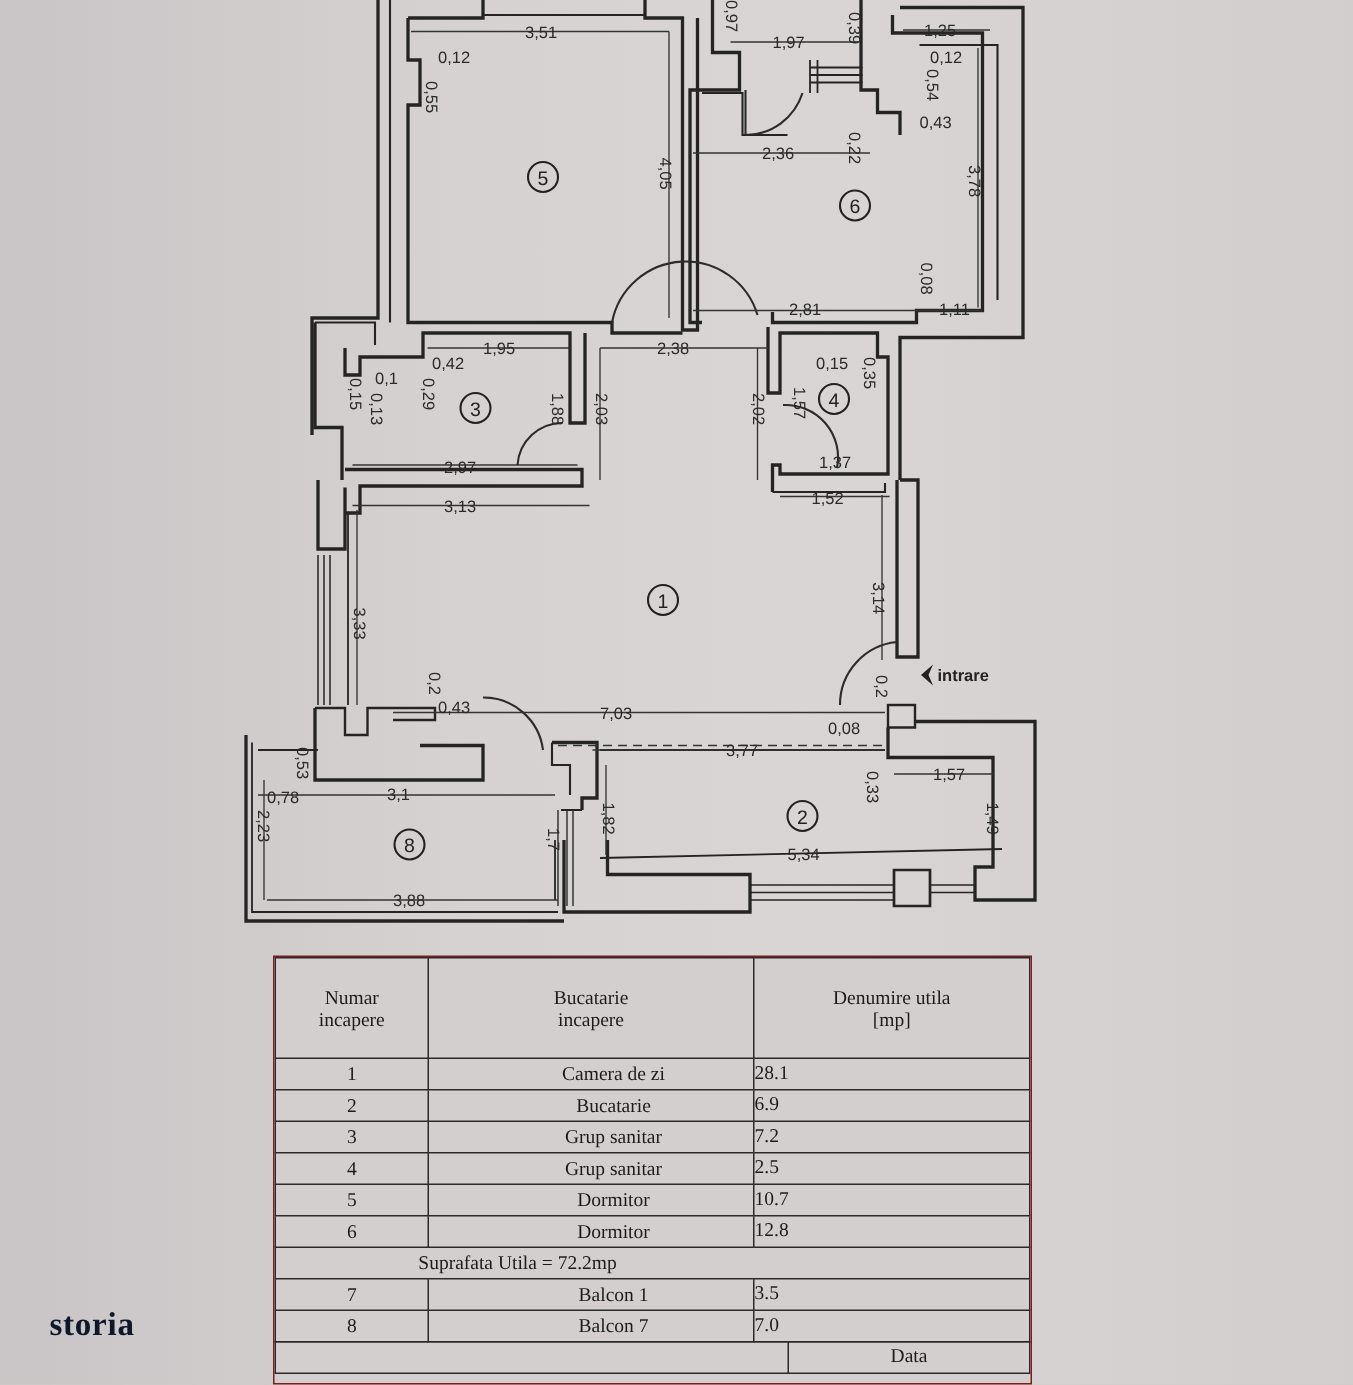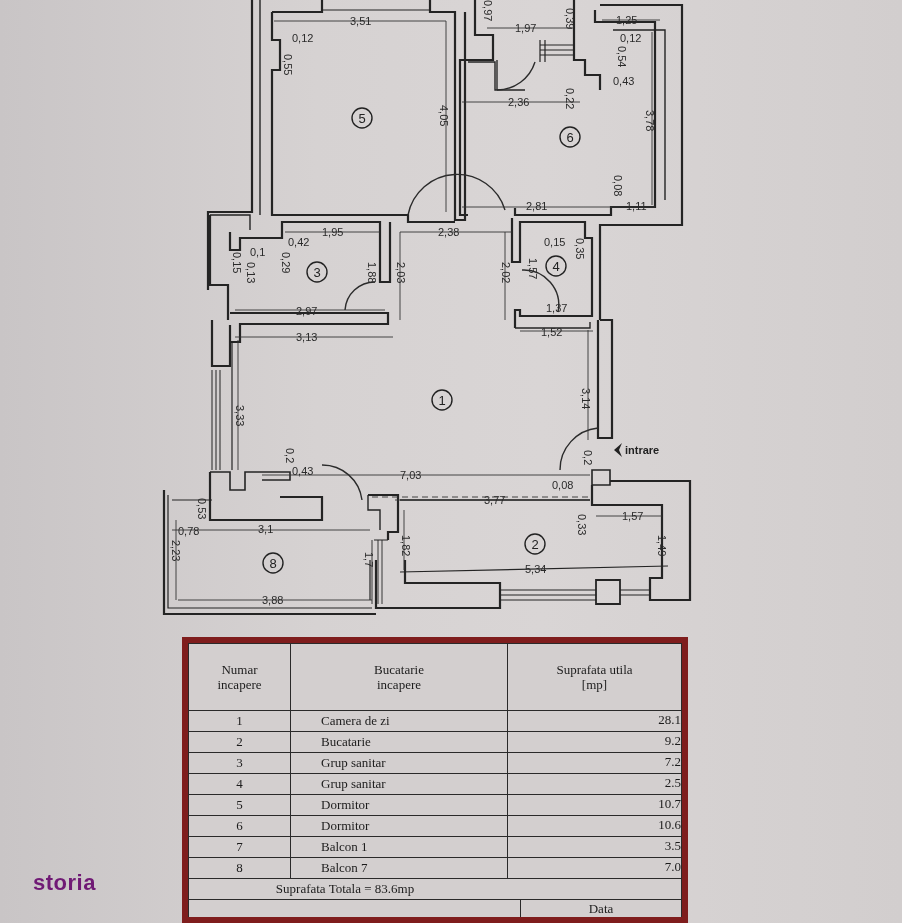--- a/index.html
+++ b/index.html
@@ -11,43 +11,43 @@
   }
   .paper {
     position: absolute; left: 0; top: 0; width: 902px; height: 923px;
     background: linear-gradient(90deg, #c9c5c6 0%, #d6d2d2 35%, #d9d5d5 60%, #d2cece 100%);
   }
   svg.plan { position: absolute; left: 0; top: 0; }
   .dim { font-family: "Liberation Sans", sans-serif; font-size: 11px; fill: #2a2a2a; }
   .roomnum { font-family: "Liberation Sans", sans-serif; font-size: 13px; fill: #222; }
   .table-wrap {
     position: absolute; left: 182px; top: 637px; width: 506px; height: 286px;
-    border: 6px solid #7f1d1d; box-sizing: border-box; background: #d3cfcf;
+    border: 1px solid #7f1d1d; box-sizing: border-box; background: #d3cfcf;
     overflow: hidden;
   }
   table.rooms {
     border-collapse: collapse; width: 100%;
     font-family: "Liberation Serif", serif; font-size: 13px; color: #1c1c1c;
   }
   table.rooms td, table.rooms th {
     border: 1.5px solid #2a2a2a; padding: 0; height: 20px; line-height: 18px;
     font-weight: normal;
   }
   table.rooms th { height: 66px; line-height: 15px; text-align: center; vertical-align: middle; }
   .c1 { width: 101px; text-align: center; }
-  .c2 { width: 186px; text-align: left; padding-left: 30px !important; }
-  .c3 { text-align: right; vertical-align: top; }
+  .c2 { width: 186px; text-align: center; padding-left: 30px !important; }
+  .c3 { text-align: left; vertical-align: top; }
   .summary { text-align: center; padding-left: 0; }
   .summary span { position: relative; left: -90px; }
   .footer-row td { height: 26px; }
   .data-cell { width: 160px; text-align: center; vertical-align: top; }
   .logo {
     position: absolute; left: 33px; top: 870px;
-    font-family: Liberation Sans, sans-serif; font-weight: bold;
-    font-size: 22px; color: #701a75; letter-spacing: 0.5px;
+    font-family: Liberation Serif, serif; font-weight: bold;
+    font-size: 22px; color: #0f172a; letter-spacing: 0.5px;
   }
 </style>
 </head>
 <body>
 
 <div class="paper"></div>
 
 <svg class="plan" width="902" height="640" viewBox="0 0 902 640">
   <g fill="none" stroke="#242424" stroke-width="2.2" stroke-linejoin="miter">
 
@@ -223,68 +223,68 @@
         <tr>
       <th class="c1">
         <span>Numar</span><br>
         <span>incapere</span>
       </th>
       <th style="width:186px">
         <span>Bucatarie</span><br>
         <span>incapere</span>
       </th>
       <th>
-        <span>Suprafata utila</span><br>
+        <span>Denumire utila</span><br>
         <span>[mp]</span>
       </th>
     </tr>
     <tr>
       <td class="c1">1</td>
       <td class="c2">Camera de zi</td>
       <td class="c3">28.1</td>
     </tr>
     <tr>
       <td class="c1">2</td>
       <td class="c2">Bucatarie</td>
-      <td class="c3">9.2</td>
+      <td class="c3">6.9</td>
     </tr>
     <tr>
       <td class="c1">3</td>
       <td class="c2">Grup sanitar</td>
       <td class="c3">7.2</td>
     </tr>
     <tr>
       <td class="c1">4</td>
       <td class="c2">Grup sanitar</td>
       <td class="c3">2.5</td>
     </tr>
     <tr>
       <td class="c1">5</td>
       <td class="c2">Dormitor</td>
       <td class="c3">10.7</td>
     </tr>
     <tr>
       <td class="c1">6</td>
       <td class="c2">Dormitor</td>
-      <td class="c3">10.6</td>
+      <td class="c3">12.8</td>
+    </tr>
+    <tr>
+      <td colspan="3" class="summary">
+        <span>Suprafata Utila = 72.2mp</span>
+      </td>
     </tr>
     <tr>
       <td class="c1">7</td>
       <td class="c2">Balcon 1</td>
       <td class="c3">3.5</td>
     </tr>
     <tr>
       <td class="c1">8</td>
       <td class="c2">Balcon 7</td>
       <td class="c3">7.0</td>
-    </tr>
-    <tr>
-      <td colspan="3" class="summary">
-        <span>Suprafata Totala = 83.6mp</span>
-      </td>
     </tr>
   </tbody>
     </table>
   <table class="rooms" style="margin-top:-1px">
     <tbody>
         <tr class="footer-row">
       <td></td>
       <td class="data-cell">Data</td>
     </tr>
   </tbody>

